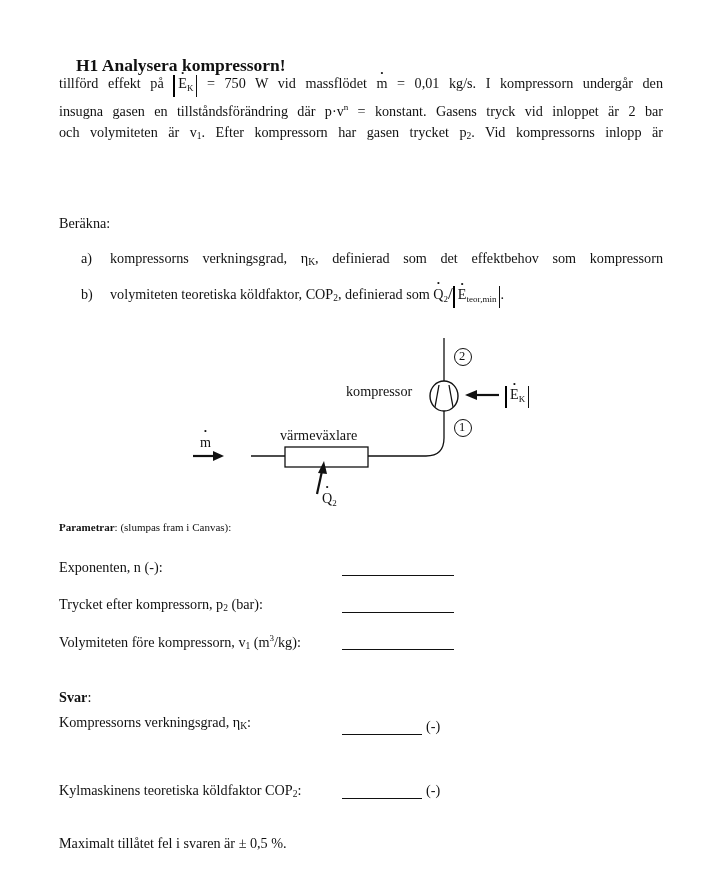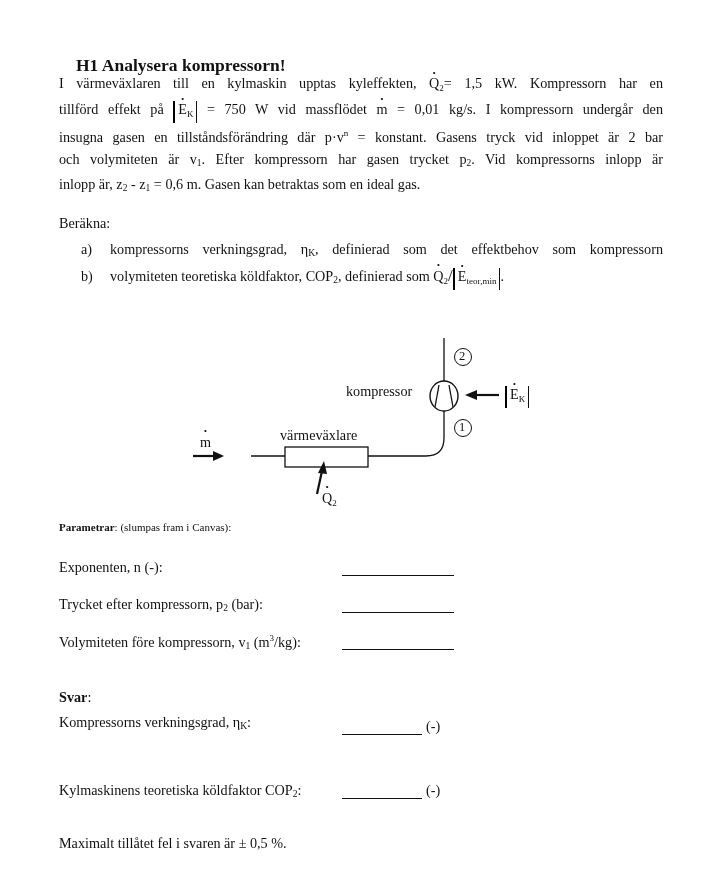--- a/index.html
+++ b/index.html
@@ -26,46 +26,44 @@
   }
   .abs { border-left: 2px solid #000000; border-right: 1px solid #111; padding: 0 3px; display: inline-block; line-height: 17px; }
   sub.s { font-size: 9px; vertical-align: -3px; }
   sup.s { font-size: 9px; vertical-align: 6px; }
   .small-sub { font-size: 9.5px; vertical-align: -2px; }
 
   .berakna { position: absolute; left: 0; top: 215px; font-size: 14.2px; }
   .list { position: absolute; left: 22px; top: 238px; width: 582px; font-size: 14.2px; line-height: 22.5px; }
   .item { position: relative; padding-left: 29px; }
   .item .mark { position: absolute; left: 0; top: 0; }
-  .item .ln { display: block; white-space: nowrap; }
+  .item .ln { display: block; white-space: nowrap; margin-top: 9px; }
   .item .ln.j { text-align: justify; text-align-last: justify; }
 
   .diagram { position: absolute; left: 0; top: 0; width: 721px; height: 870px; pointer-events: none; }
   .diagram svg { position: absolute; left: 0; top: 0; }
   .dlabel { position: absolute; font-size: 14.2px; white-space: nowrap; }
 
   .params-head { position: absolute; left: 0; top: 521px; font-size: 11px; }
   .row { position: absolute; left: 0; font-size: 14.2px; white-space: nowrap; }
   .blank { position: absolute; border-bottom: 1px solid #111; height: 14px; }
   .unit { position: absolute; font-size: 14.2px; }
   b { font-weight: bold; }
 </style>
 </head>
 <body>
 
 <div class="page">
 
   <h1>H1 Analysera kompressorn!</h1>
 
   <div class="para">
-    <span class="ln"><span>I värmeväxlaren till en kylmaskin upptas kyleffekten, </span><span class="dot"><span>Q</span></span><sub class="s">2</sub><span>= 1,5 kW. Kompressorn har en</span></span>
     <span class="ln"><span>tillförd effekt på </span><span class="abs"><span class="dot"><span>E</span></span><sub class="s">K</sub></span><span> = 750 W vid massflödet </span><span class="dot"><span>m</span></span><span> = 0,01 kg/s. I kompressorn undergår den</span></span>
     <span class="ln"><span>insugna gasen en tillståndsförändring där p·v</span><sup class="s">n</sup><span> = konstant. Gasens tryck vid inloppet är 2 bar</span></span>
     <span class="ln"><span>och volymiteten är v</span><sub class="small-sub">1</sub><span>. Efter kompressorn har gasen trycket p</span><sub class="small-sub">2</sub><span>. Vid kompressorns inlopp är</span></span>
-    <span class="ln last"><span>inlopp är, z</span><sub class="small-sub">2</sub><span> - z</span><sub class="small-sub">1</sub><span> = 0,6 m. Gasen kan betraktas som en ideal gas.</span></span>
   </div>
 
   <div class="berakna">Beräkna:</div>
 
   <div class="list">
     <div class="item">
       <span class="mark">a)</span>
       <span class="ln j"><span>kompressorns verkningsgrad, η</span><sub class="small-sub">K</sub><span>, definierad som det effektbehov som kompressorn</span></span>
     </div>
     <div class="item">

